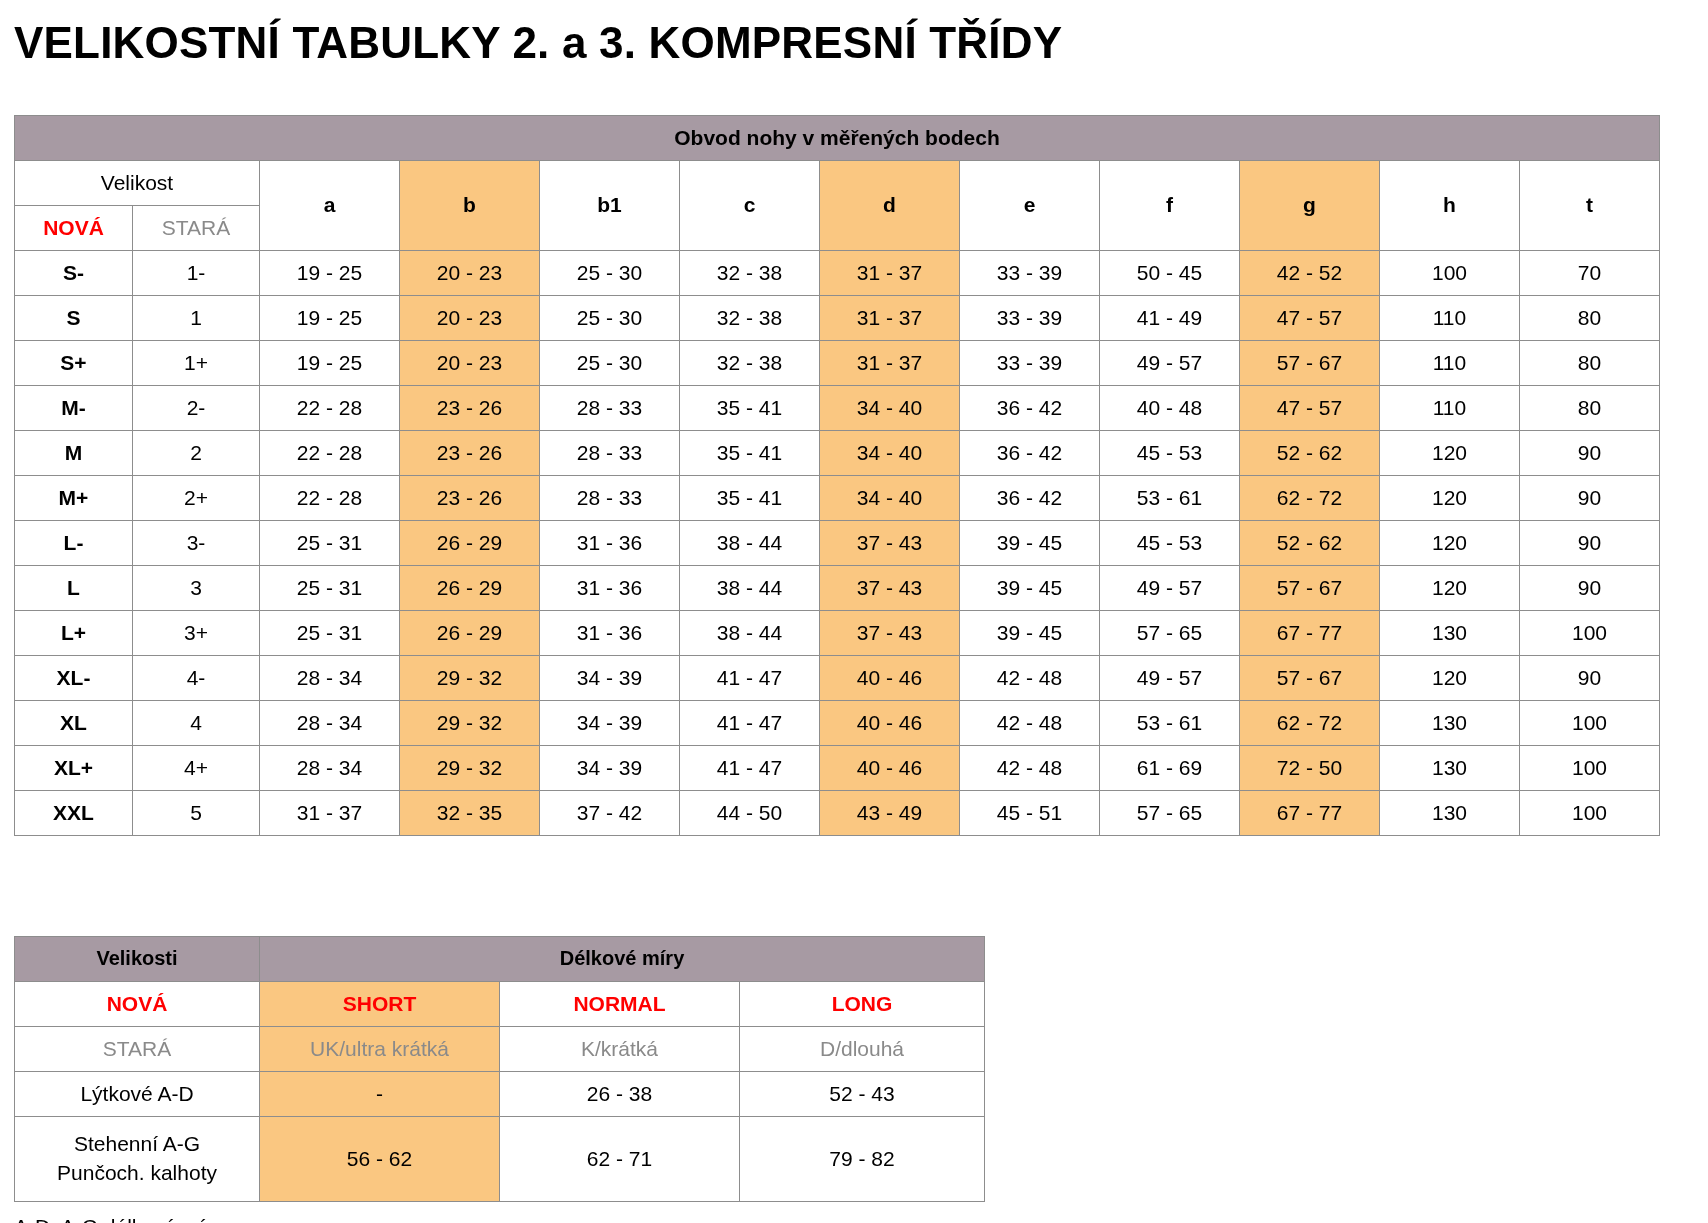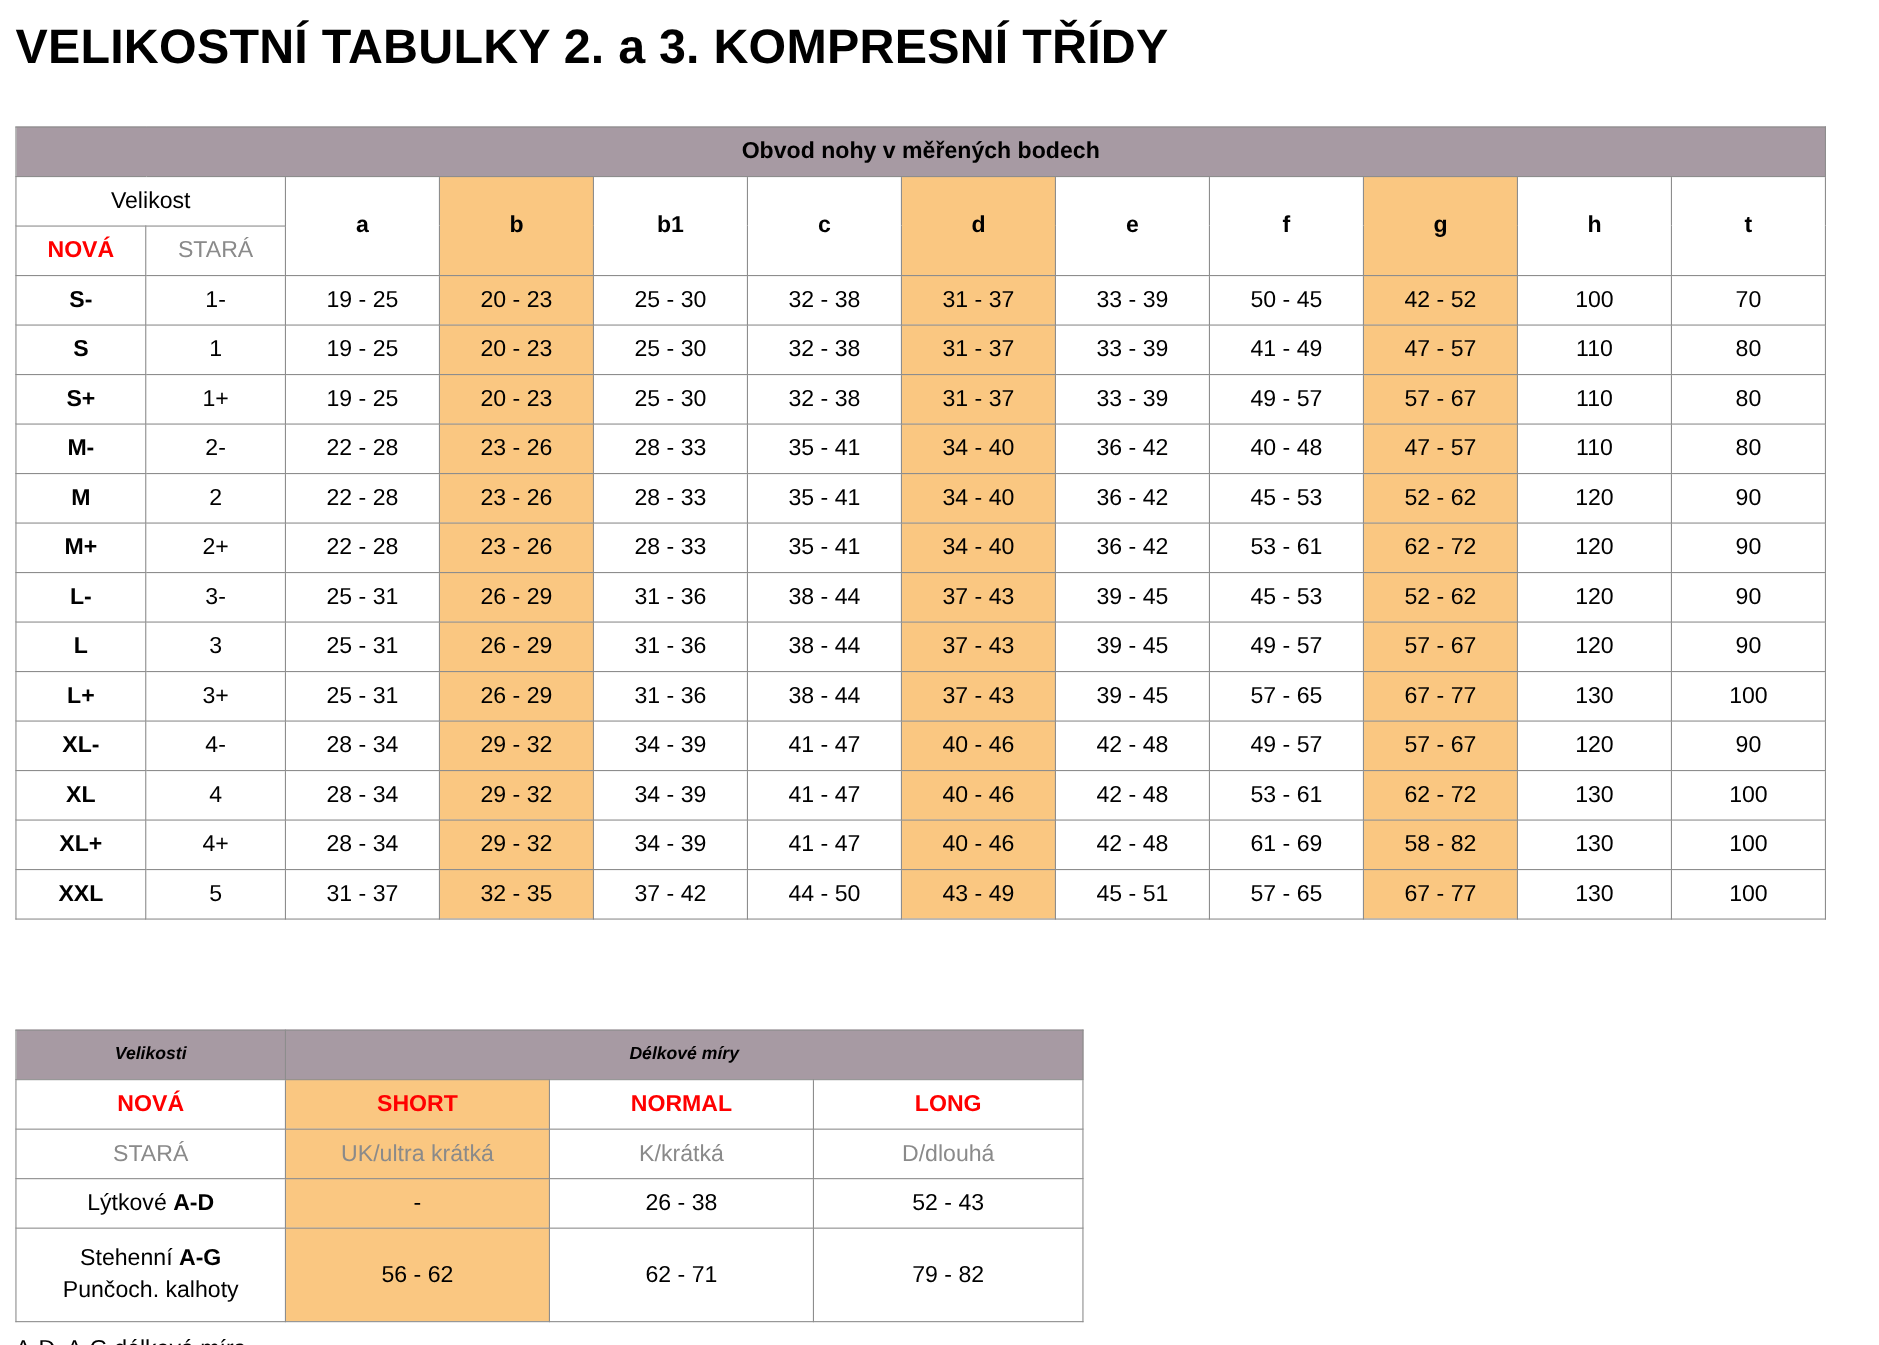--- a/index.html
+++ b/index.html
@@ -84,36 +84,35 @@
     border: 1px solid #8d8d8d;
     text-align: center;
     vertical-align: middle;
     font-size: 21px;
     height: 44px;
     padding: 0 4px;
     background: #ffffff;
   }
   table.lengths .band {
     font-weight: bold;
-    font-size: 16px;
-    font-style: italic;
+    font-size: 20px;
   }
   .redbold {
     color: #ff0000;
     font-weight: bold;
     font-size: 22px;
   }
   .greyrow {
     color: #8a8a8a;
     font-size: 21px;
   }
   .rowlabel {
     font-size: 21px;
   }
-  .rowlabel b { font-weight: bold; }
+  .rowlabel b { font-weight: normal; }
   .twoline { line-height: 1.35; }
   .footnote {
     margin-top: 13px;
     font-size: 21px;
   }
 </style>
 </head>
 <body>
 
 <div class="page">
@@ -314,21 +313,21 @@
       <tr>
         <td class="newsize">XL+</td>
         <td>4+</td>
         <td>28 - 34</td>
         <td class="hl">29 - 32</td>
         <td>34 - 39</td>
         <td>41 - 47</td>
         <td class="hl">40 - 46</td>
         <td>42 - 48</td>
         <td>61 - 69</td>
-        <td class="hl">58 - 82</td>
+        <td class="hl">72 - 50</td>
         <td>130</td>
         <td>100</td>
       </tr>
       <tr>
         <td class="newsize">XXL</td>
         <td>5</td>
         <td>31 - 37</td>
         <td class="hl">32 - 35</td>
         <td>37 - 42</td>
         <td>44 - 50</td>

